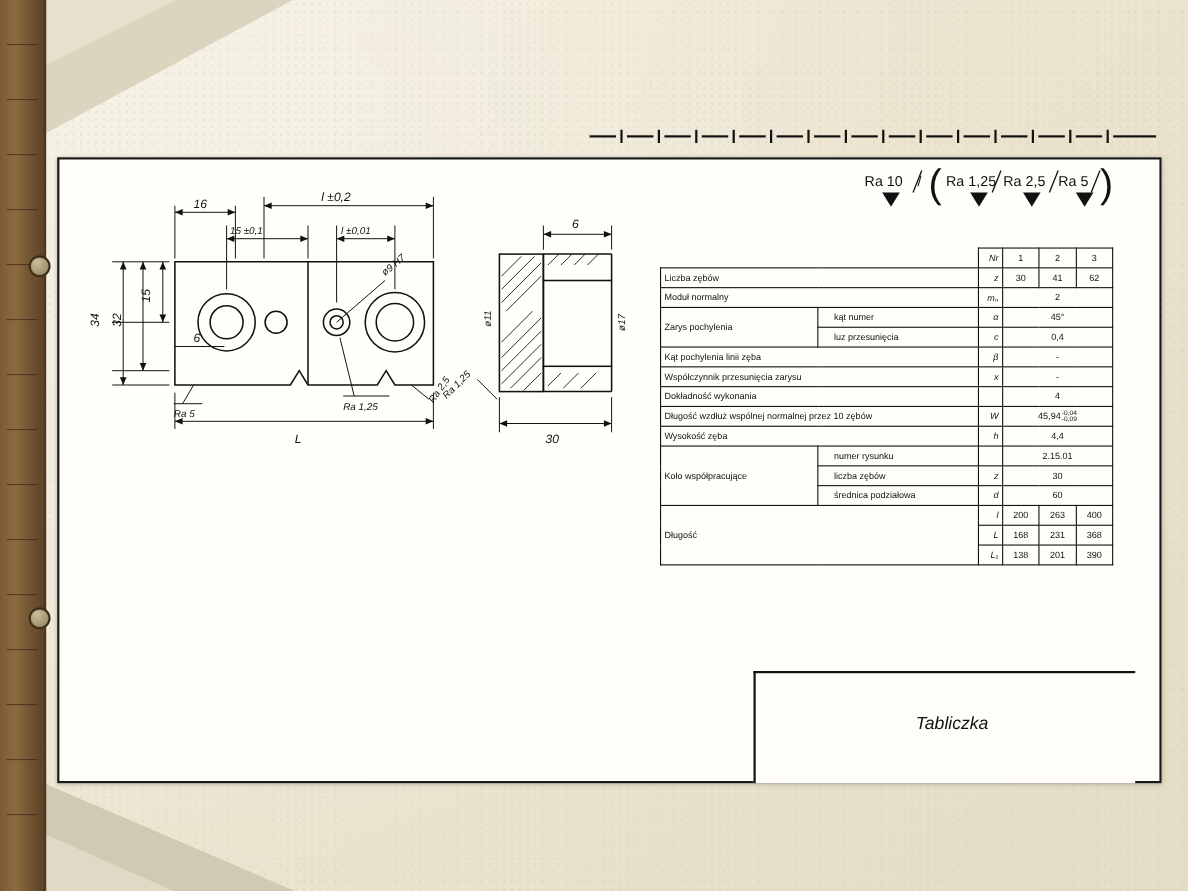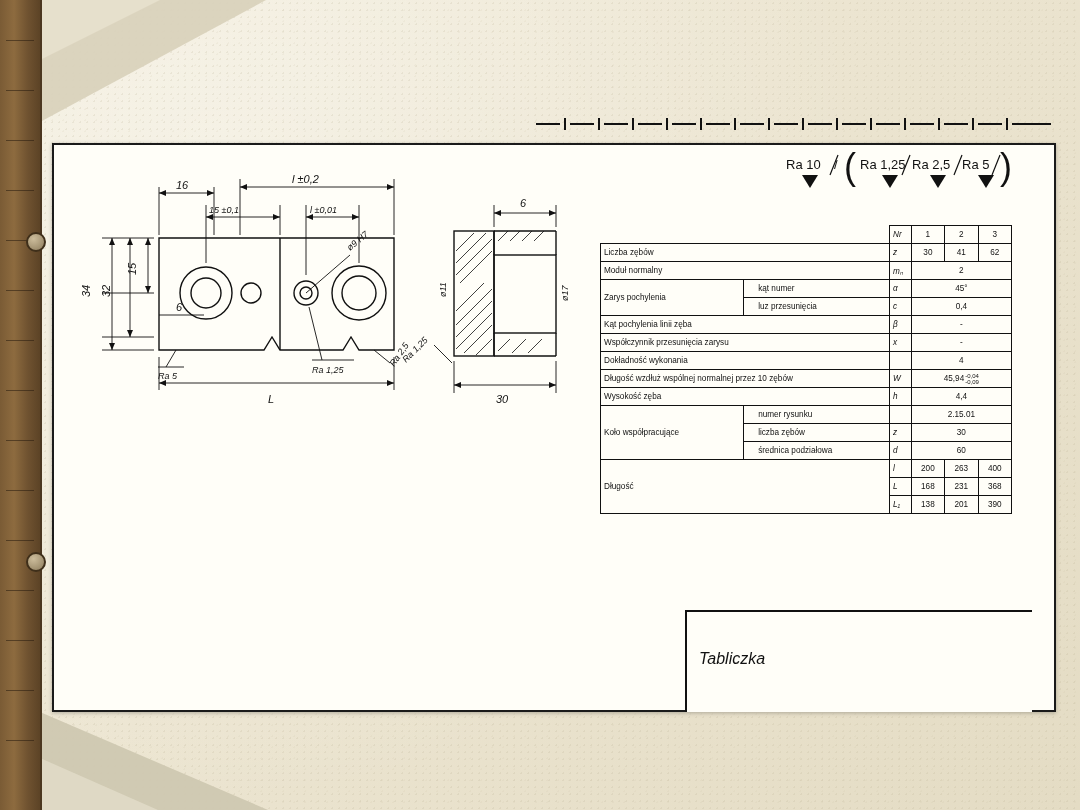--- a/index.html
+++ b/index.html
@@ -105,34 +105,34 @@
     font-size:8.2px;
     color:#111;
   }
   #ptable td{
     border:1px solid #111;
     padding:1px 3px;
     height:15px;
     vertical-align:middle;
     white-space:nowrap;
   }
-  #ptable td.sym{width:16px;text-align:left;font-style:italic;}
+  #ptable td.sym{width:16px;text-align:right;font-style:italic;}
   #ptable td.num{width:30px;text-align:center;}
   #ptable td.ctr{text-align:center;}
   #ptable td.nb{border:none;}
   #ptable td.sub{padding-left:14px;}
   .frac{display:inline-block;font-size:6px;line-height:6px;text-align:left;vertical-align:middle;margin-left:1px;}
   
   #titleblock{
     position:absolute;left:631px;top:465px;width:345px;height:100px;
     border:2px solid #111;border-right:none;border-bottom:none;
     background:#fffef8;
   }
   #titleblock .txt{
-    position:absolute;left:0;right:0;top:38px;text-align:left;
+    position:absolute;left:0;right:0;top:38px;text-align:center;
     font-style:italic;font-size:16px;color:#111;padding-left:12px;
   }
   
   #draw{position:absolute;left:0;top:0;width:560px;height:400px;}
   #draw svg{display:block;}
   .dimtxt{font-family:"Liberation Sans",sans-serif;font-size:11px;fill:#111;font-style:italic;}
   .dimtxt.sm{font-size:9px;}
 </style>
 </head>
 <body>

